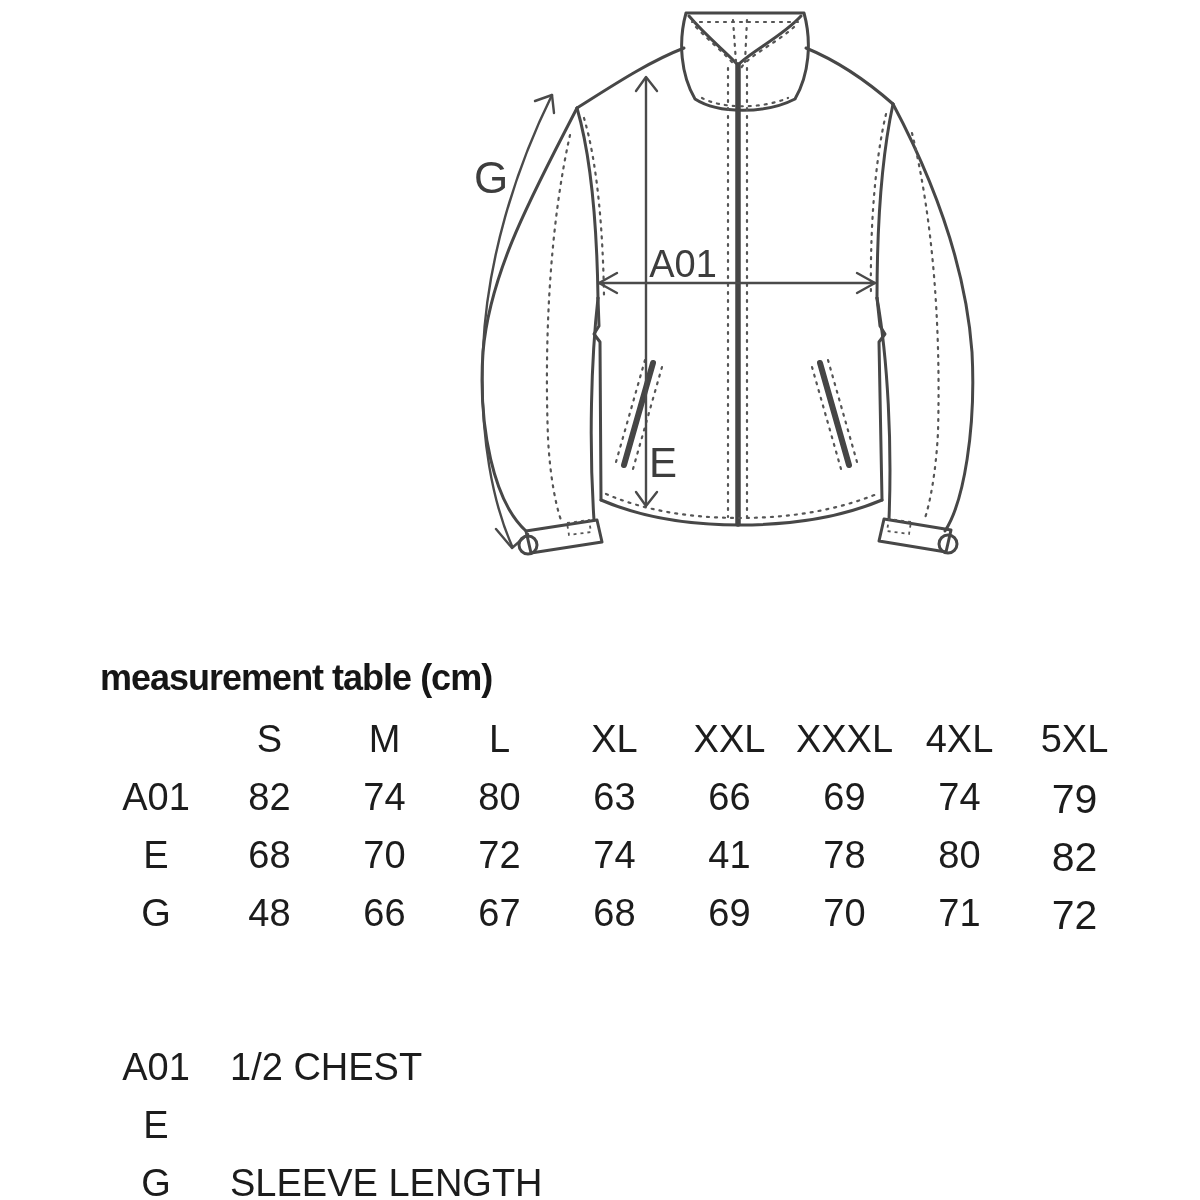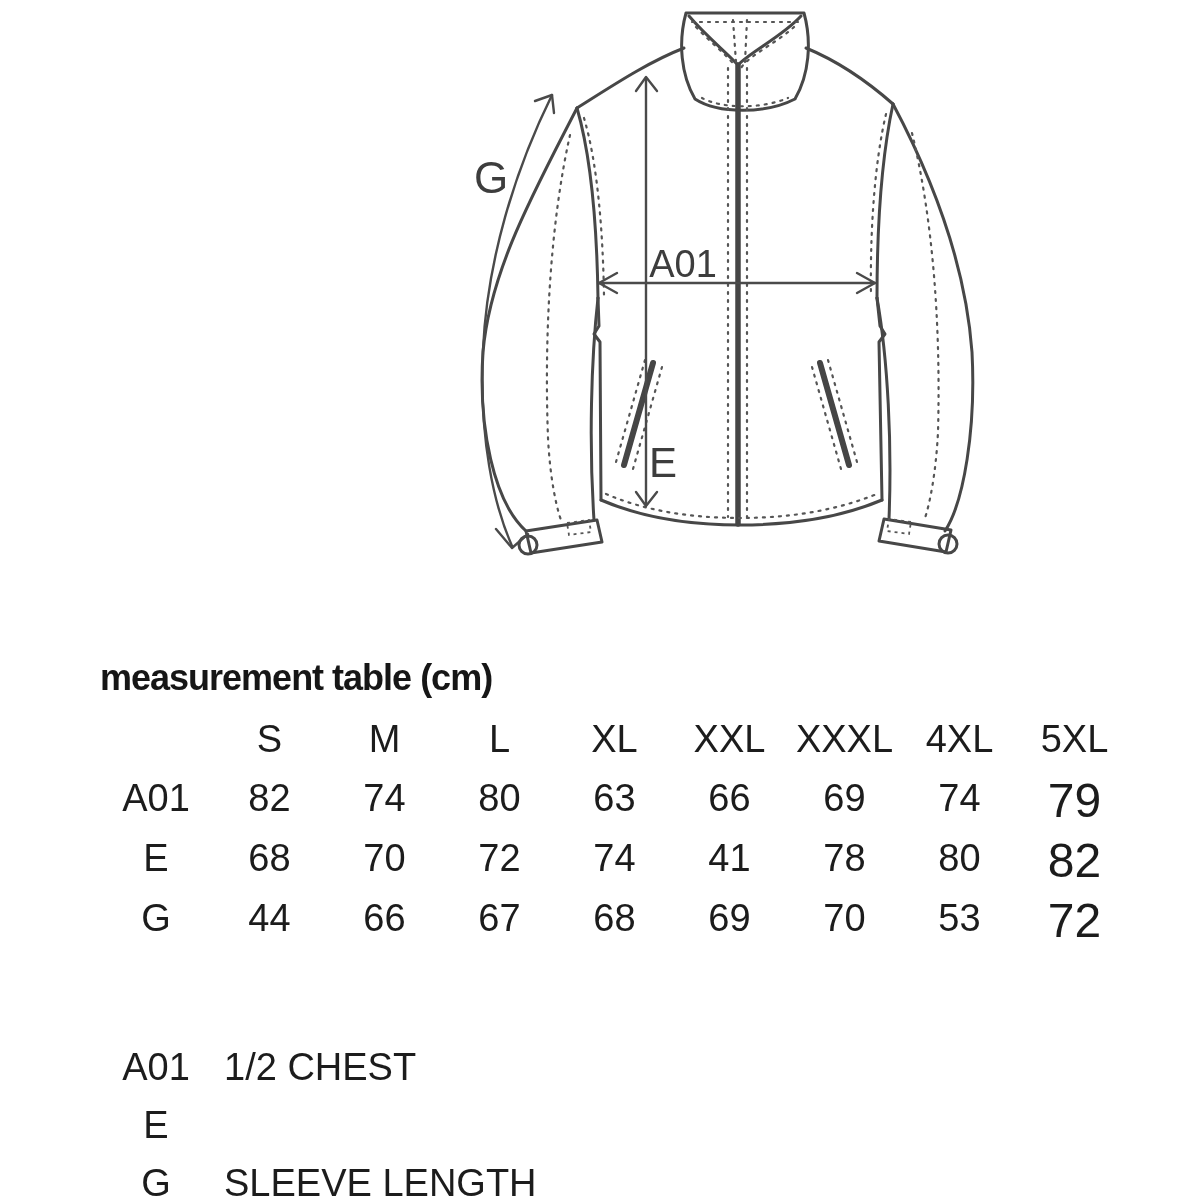--- a/index.html
+++ b/index.html
@@ -16,26 +16,26 @@
     font-size:36px;font-weight:bold;letter-spacing:-1px;color:#161616;
     white-space:nowrap;
   }
   .size-table{position:absolute;left:100px;top:710px;}
   .size-table table{border-collapse:collapse;table-layout:fixed;}
   .size-table th,.size-table td{
     padding:0;margin:0;width:115px;height:58px;text-align:center;
     font-size:38px;font-weight:400;color:#1c1c1c;vertical-align:middle;
   }
   .size-table .rowlab{width:112px;}
-  .size-table tbody td:last-child{font-size:48px;padding-top:5px;height:53px;}
+  .size-table tbody td:last-child{font-size:41px;padding-top:5px;height:53px;}
 
   .legend{position:absolute;left:100px;top:1038px;}
   .legend-row{display:flex;align-items:center;height:58px;}
   .legend-code{width:112px;text-align:center;font-size:38px;color:#1c1c1c;}
-  .legend-desc{margin-left:12px;font-size:38px;color:#1c1c1c;white-space:nowrap;}
+  .legend-desc{margin-left:18px;font-size:38px;color:#1c1c1c;white-space:nowrap;}
 </style>
 </head>
 <body>
 
 <div class="canvas">
 
   <div class="diagram-wrap">
     <svg width="1200" height="645" viewBox="0 0 1200 645" xmlns="http://www.w3.org/2000/svg">
 
       <g fill="none" stroke="#474747" stroke-width="3" stroke-linecap="round" stroke-linejoin="round">
@@ -142,27 +142,27 @@
           <td>70</td>
           <td>72</td>
           <td>74</td>
           <td>41</td>
           <td>78</td>
           <td>80</td>
           <td>82</td>
         </tr>
         <tr>
           <td class="rowlab">G</td>
-          <td>44</td>
+          <td>48</td>
           <td>66</td>
           <td>67</td>
           <td>68</td>
           <td>69</td>
           <td>70</td>
-          <td>53</td>
+          <td>71</td>
           <td>72</td>
         </tr>
       </tbody>
     </table>
   </div>
 
   <div class="legend">
     <div class="legend-row">
       <div class="legend-code">A01</div>
       <div class="legend-desc">1/2 CHEST</div>

